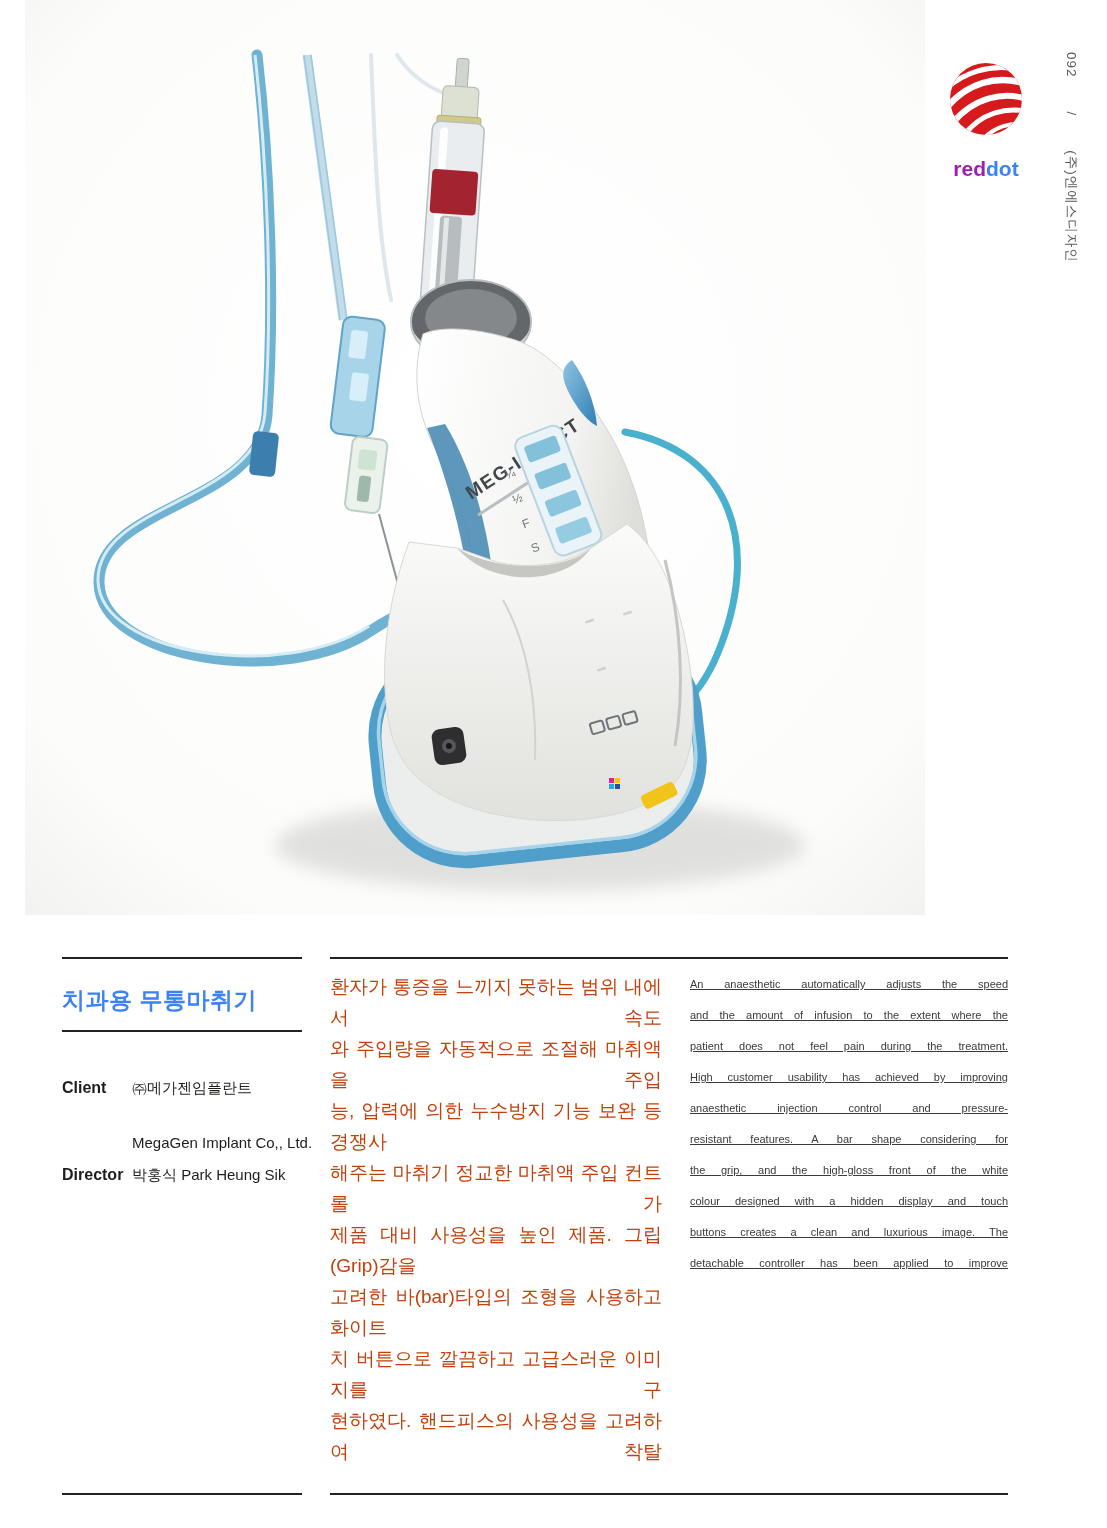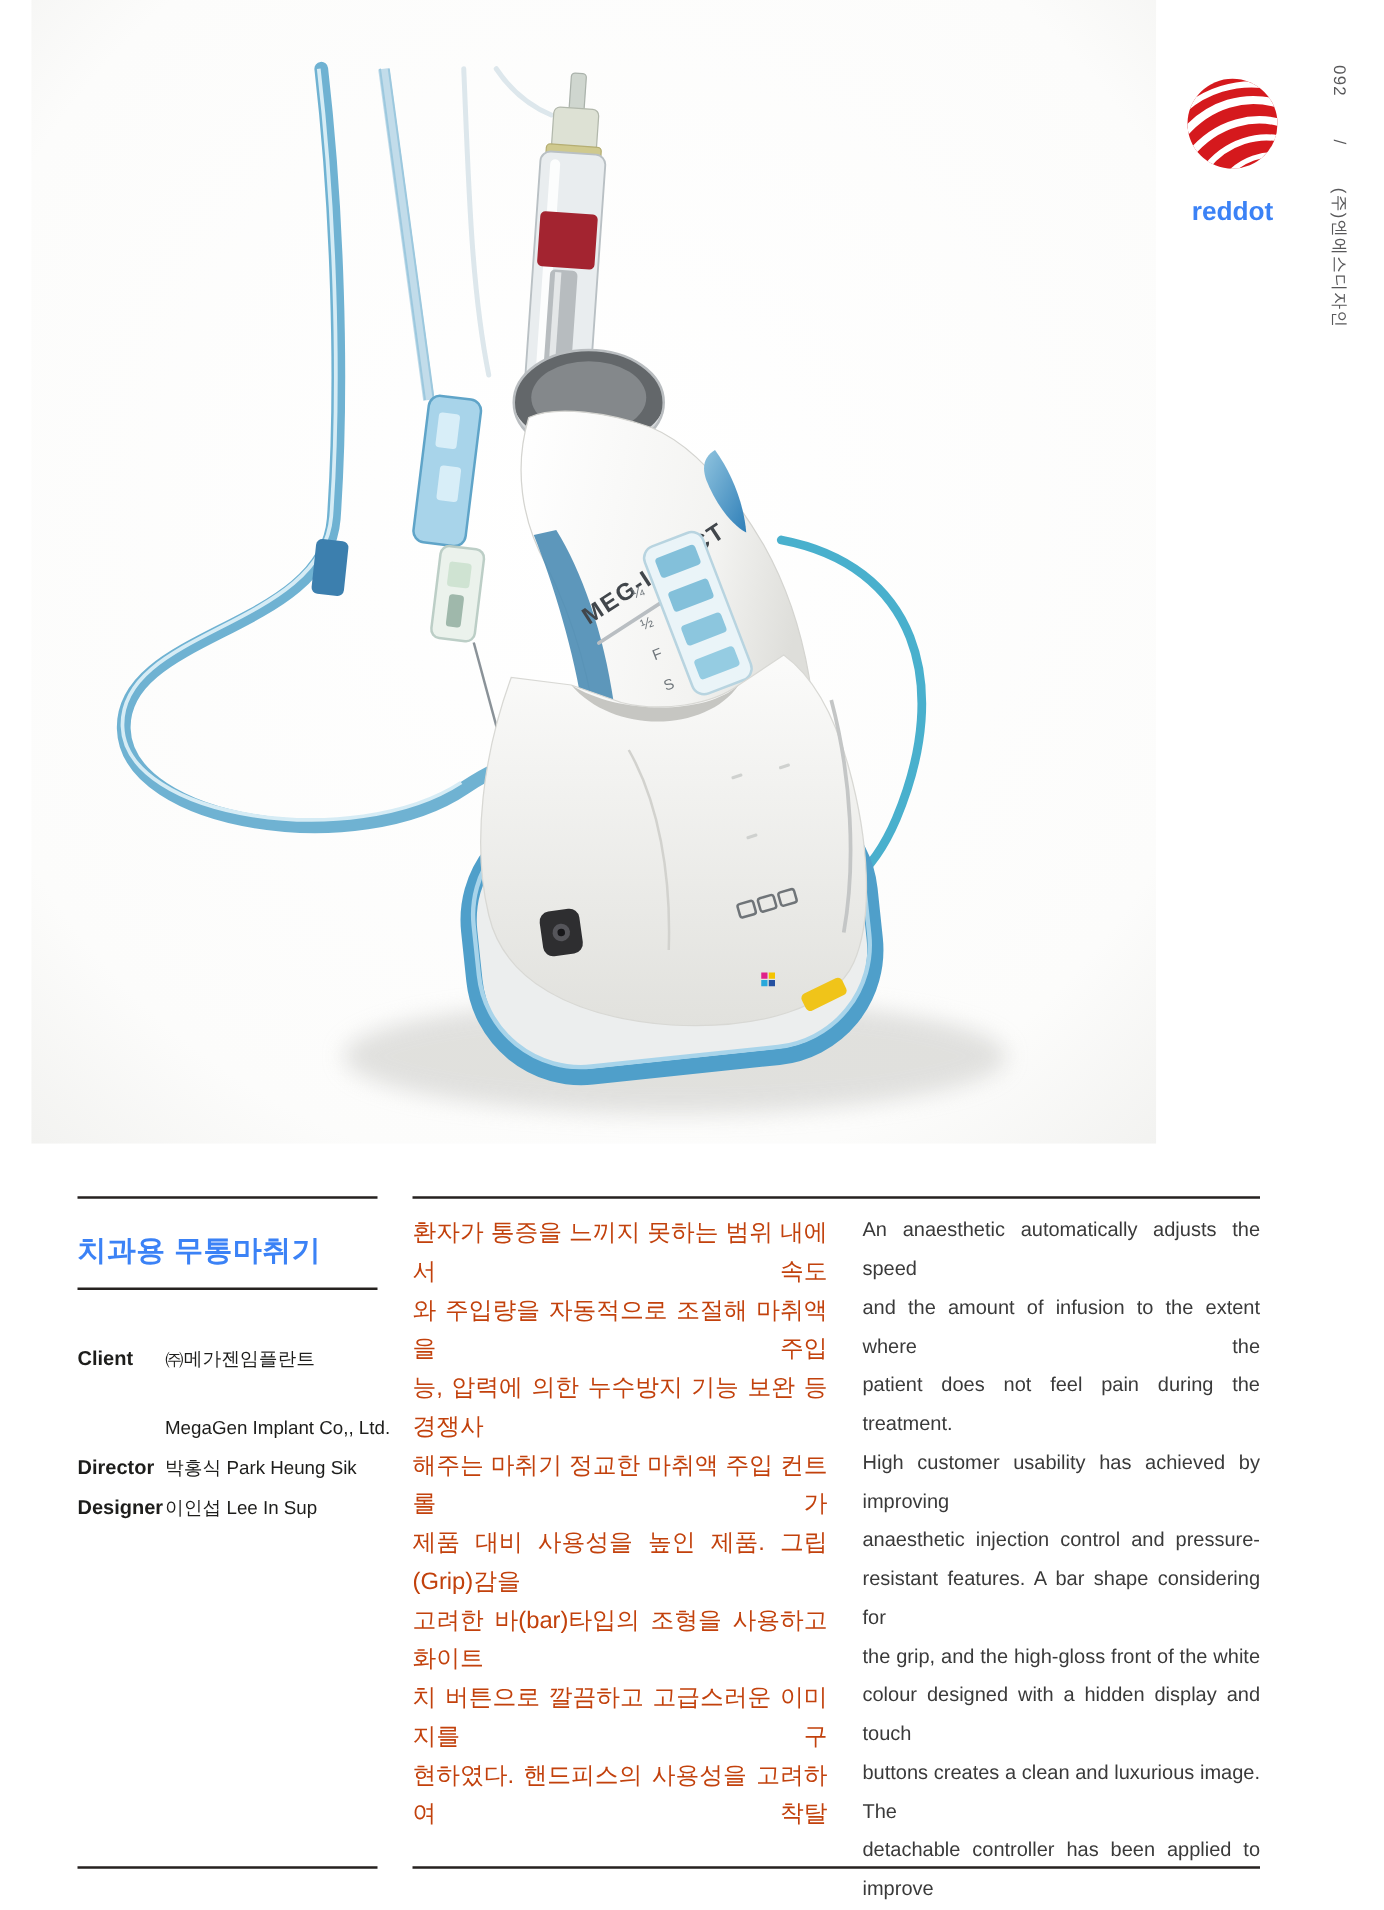--- a/index.html
+++ b/index.html
@@ -8,21 +8,21 @@
     font-family:"Liberation Sans","DejaVu Sans",sans-serif;color:#1c1c1c;
   }
   
   .photo{position:absolute;left:25px;top:0;width:900px;height:915px;}
   .photo svg{display:block;width:100%;height:100%;}
   svg text{font-family:"Liberation Sans","DejaVu Sans",sans-serif;}
 
   
   .reddot{position:absolute;left:946px;top:58px;width:80px;text-align:center;}
   .reddot-text{margin-top:10px;font-size:21px;font-weight:bold;letter-spacing:0px;line-height:1;}
-  .reddot-text .r{color:#3b82f6;}
+  .reddot-text .r{color:#a21caf;}
   .reddot-text .d{color:#3b82f6;}
 
   
   .side-text{
     position:absolute;left:1080px;top:52px;transform:rotate(90deg);transform-origin:0 0;
     white-space:nowrap;font-size:13.5px;color:#58585a;letter-spacing:1px;
   }
   .side-text .gap{display:inline-block;width:34px;}
 
   
@@ -40,21 +40,21 @@
   }
   .credits{position:absolute;left:62px;top:1072px;width:260px;font-size:15px;color:#1d1d1b;}
   .credits .row{line-height:32px;height:32px;white-space:nowrap;}
   .credits .lbl{display:inline-block;width:70px;font-weight:bold;font-size:16px;}
   .credits .indent{padding-left:70px;margin-top:23px;}
 
   
   .kr-col{position:absolute;left:330px;top:971px;width:332px;color:#c2410c;}
   .kr-col .line{width:332px;font-size:19px;line-height:31px;text-align:justify;text-align-last:justify;}
   .en-col{position:absolute;left:690px;top:969px;width:318px;color:#3a3a3a;}
-  .en-col .line{width:318px;font-size:16px;line-height:31px;text-align:justify;text-align-last:justify;}
+  .en-col .line{width:318px;font-size:11px;line-height:31px;text-align:justify;text-align-last:justify;text-decoration:underline;}
 </style>
 </head>
 <body>
 
 <div class="page">
 
   <div class="photo">
     <svg viewBox="0 0 900 915">
       <defs>
         <radialGradient id="bgGrad" cx="50%" cy="45%" r="75%">
@@ -238,23 +238,20 @@
   <div class="credits">
     <div class="row">
       <span class="lbl">Client</span><span>㈜메가젠임플란트</span>
     </div>
     <div class="row indent">
       <span>MegaGen Implant Co,, Ltd.</span>
     </div>
     <div class="row">
       <span class="lbl">Director</span><span>박홍식 Park Heung Sik</span>
     </div>
-    <div class="row">
-      <span class="lbl">Designer</span><span>이인섭 Lee In Sup</span>
-    </div>
   </div>
 
   <div class="kr-col">
     <div class="line">환자가 통증을 느끼지 못하는 범위 내에서 속도</div>
     <div class="line">와 주입량을 자동적으로 조절해 마취액을 주입</div>
     <div class="line">능, 압력에 의한 누수방지 기능 보완 등 경쟁사</div>
     <div class="line">해주는 마취기 정교한 마취액 주입 컨트롤 가</div>
     <div class="line">제품 대비 사용성을 높인 제품. 그립(Grip)감을</div>
     <div class="line">고려한 바(bar)타입의 조형을 사용하고 화이트</div>
     <div class="line">치 버튼으로 깔끔하고 고급스러운 이미지를 구</div>

